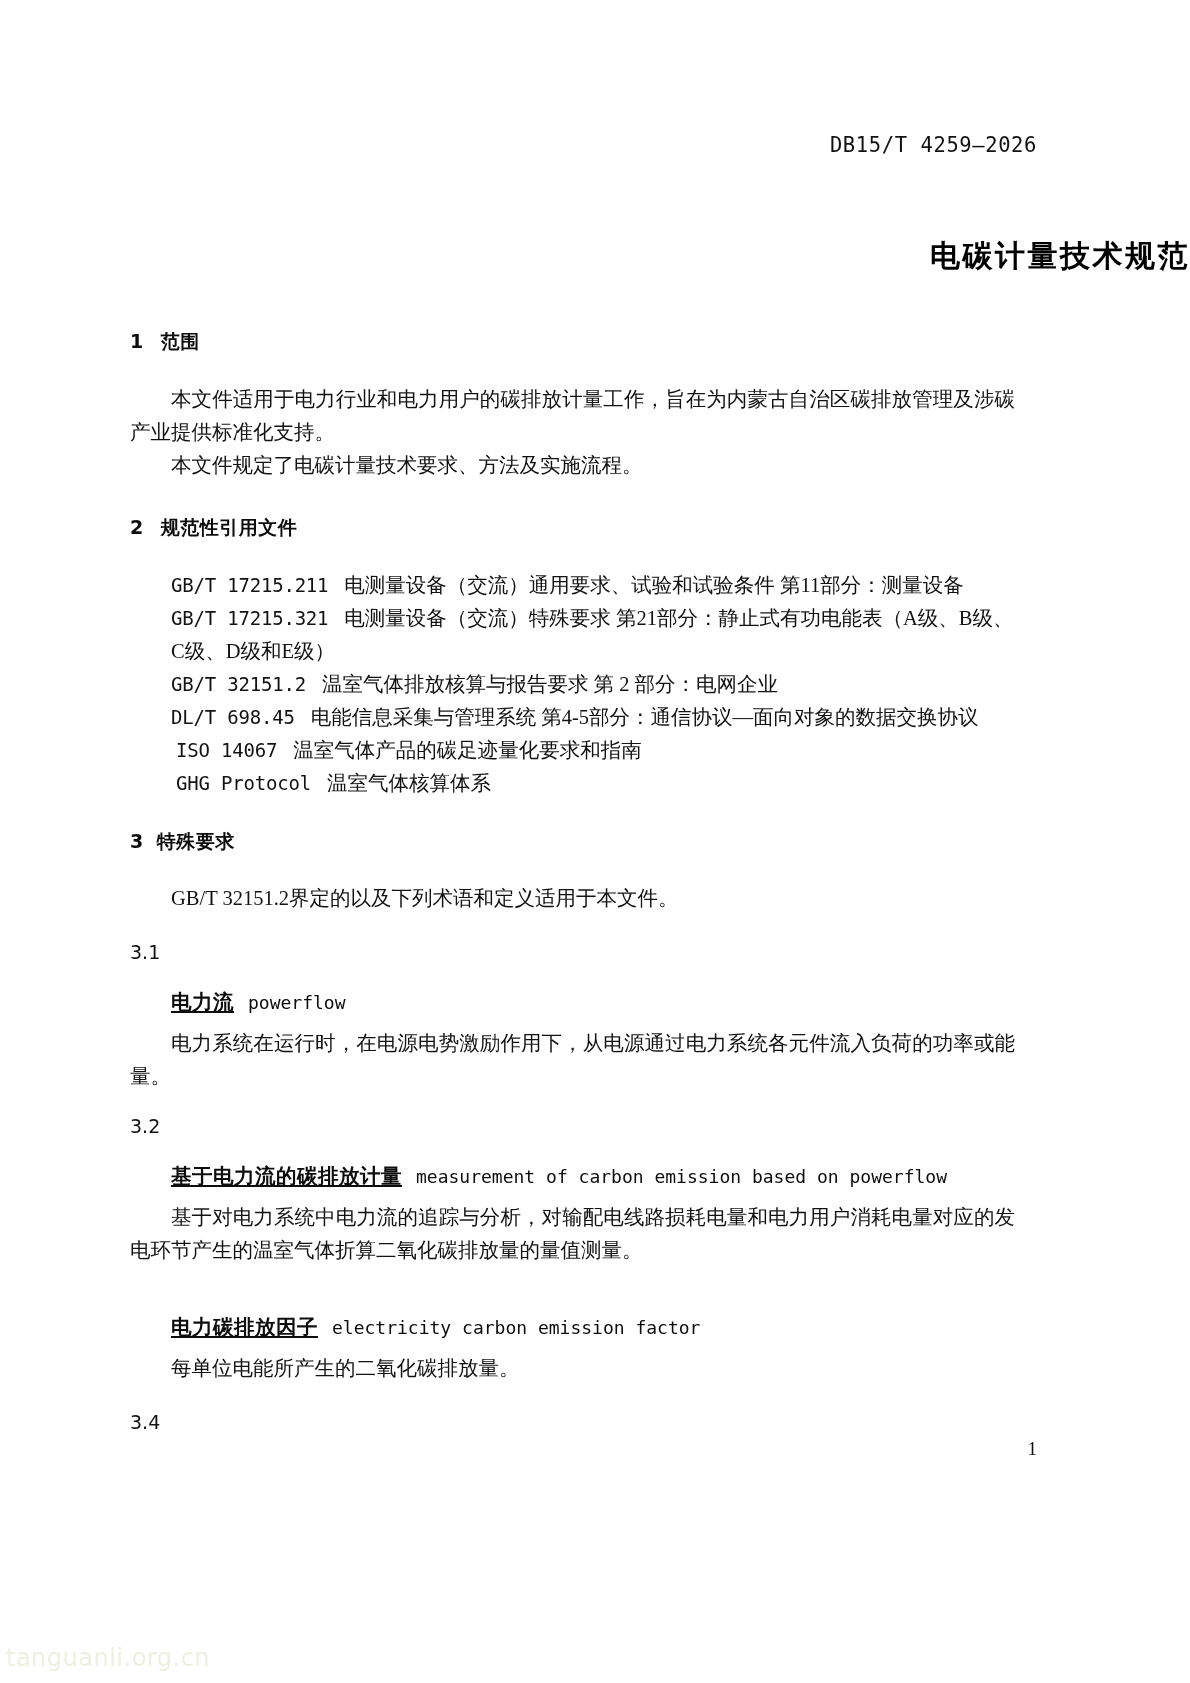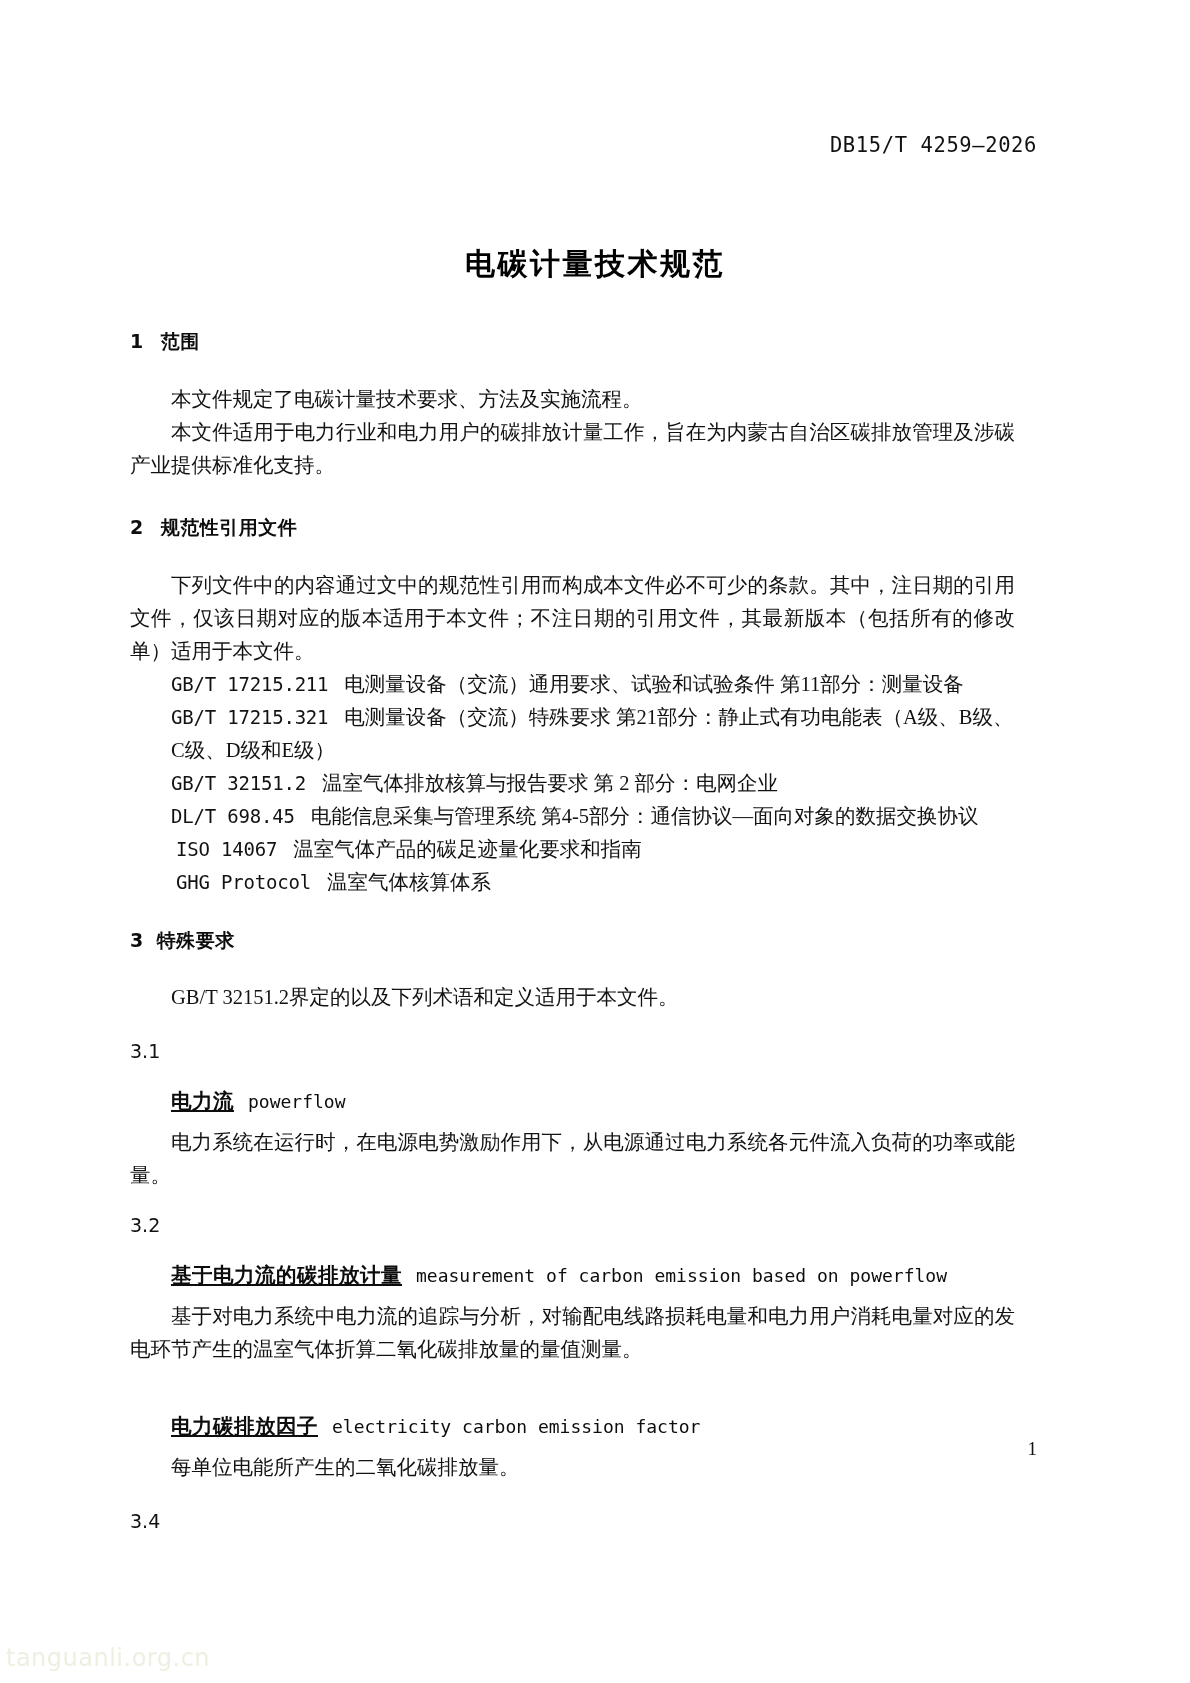--- a/index.html
+++ b/index.html
@@ -29,27 +29,26 @@
     color: #111;
     white-space: nowrap;
   }
 
   
   .doc-title {
     position: absolute;
     top: 236px;
     left: 0;
     width: 1190px;
-    text-align: center;
+    text-align: right;
     font-family: "DejaVu Sans", "Liberation Sans", sans-serif;
     font-weight: bold;
     font-size: 30px;
     letter-spacing: 2.5px;
     color: #000;
-    margin-top: 8px;
   }
 
   
   .content {
     position: absolute;
     top: 330px;
     left: 130px;
     width: 885px;
   }
 
@@ -157,28 +156,27 @@
 <div class="page">
 
   <div class="doc-header">DB15/T 4259—2026</div>
 
   <div class="doc-title">电碳计量技术规范</div>
 
   <div class="content">
 
     <h2 class="sec"><span class="num">1</span><span class="gap-m"></span><span>范围</span></h2>
     <div class="gap-30"></div>
+    <p class="para indent">本文件适用于电力行业和电力用户的碳排放计量工作，旨在为内蒙古自治区碳排放管理及涉碳产业提供标准化支持。</p>
     <p class="para indent">本文件规定了电碳计量技术要求、方法及实施流程。</p>
-    <p class="para indent">本文件适用于电力行业和电力用户的碳排放计量工作，旨在为内蒙古自治区碳排放管理及涉碳产业提供标准化支持。</p>
 
     <div class="gap-34"></div>
 
     <h2 class="sec"><span class="num">2</span><span class="gap-m"></span><span>规范性引用文件</span></h2>
     <div class="gap-30"></div>
-    <p class="para indent">下列文件中的内容通过文中的规范性引用而构成本文件必不可少的条款。其中，注日期的引用文件，仅该日期对应的版本适用于本文件；不注日期的引用文件，其最新版本（包括所有的修改单）适用于本文件。</p>
 
     <p class="refline"><span class="std-code">GB/T 17215.211</span><span class="ref-gap"></span><span>电测量设备（交流）通用要求、试验和试验条件 第11部分：测量设备</span></p>
 
     <p class="refline" style="white-space:normal;"><span class="std-code">GB/T 17215.321</span><span class="ref-gap"></span><span>电测量设备（交流）特殊要求 第21部分：静止式有功电能表（A级、B级、C级、D级和E级）</span></p>
 
     <p class="refline"><span class="std-code">GB/T 32151.2</span><span class="ref-gap"></span><span>温室气体排放核算与报告要求 第 2 部分：电网企业</span></p>
 
     <p class="refline"><span class="std-code">DL/T 698.45</span><span class="ref-gap"></span><span>电能信息采集与管理系统 第4-5部分：通信协议—面向对象的数据交换协议</span></p>
 
     <p class="refline" style="padding-left:46px;"><span class="std-code">ISO 14067</span><span class="ref-gap"></span><span>温室气体产品的碳足迹量化要求和指南</span></p>

